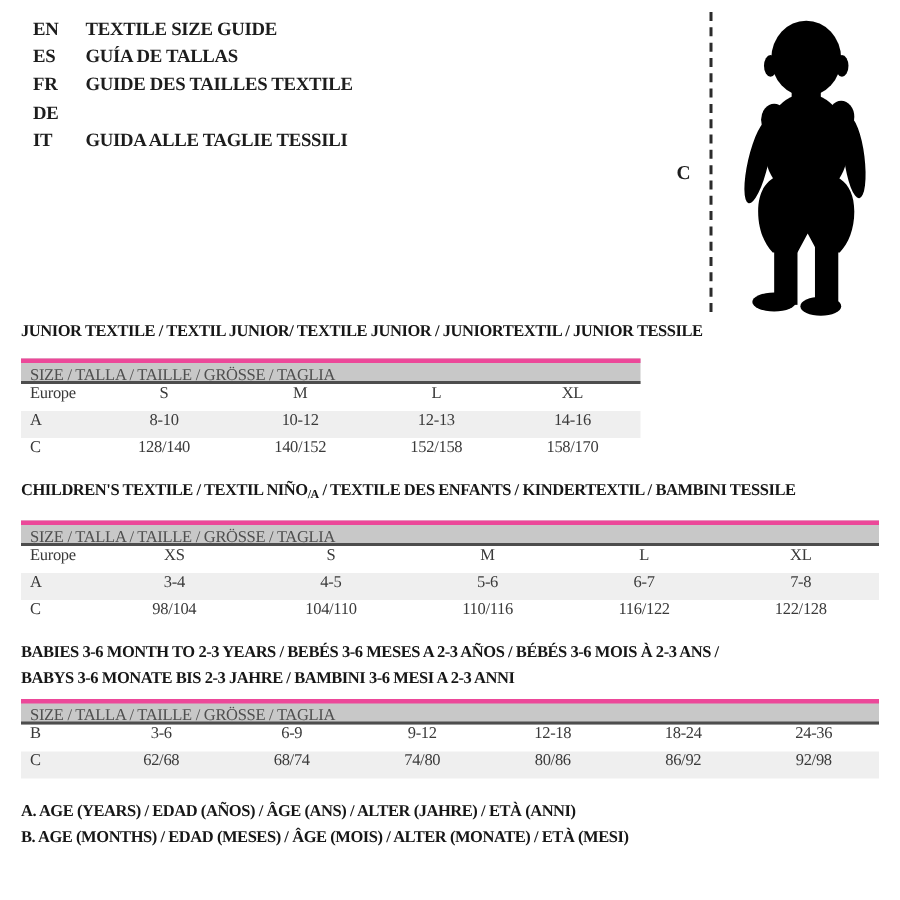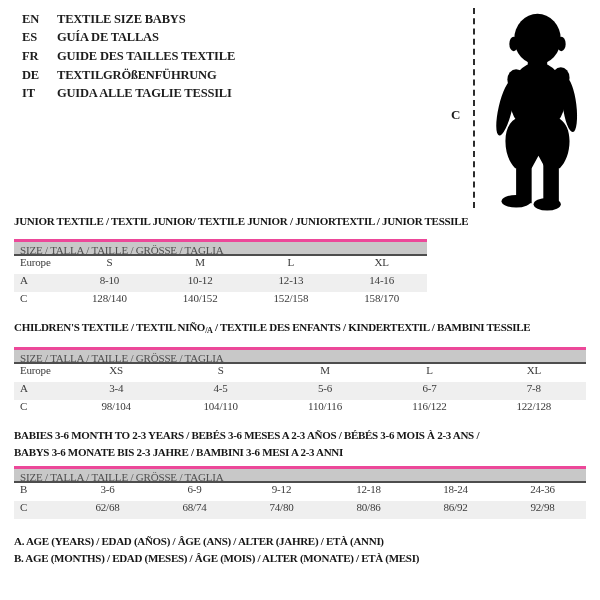--- a/index.html
+++ b/index.html
@@ -54,33 +54,32 @@
               white-space: nowrap; }
 </style>
 </head>
 <body>
 
 <div class="canvas">
 
   <div class="lang-list">
     <div class="lang-row">
       <span class="lang-code">EN</span>
-      <span class="lang-name">TEXTILE SIZE BABYS</span>
+      <span class="lang-name">TEXTILE SIZE GUIDE</span>
     </div>
     <div class="lang-row">
       <span class="lang-code">ES</span>
       <span class="lang-name">GUÍA DE TALLAS</span>
     </div>
     <div class="lang-row">
       <span class="lang-code">FR</span>
       <span class="lang-name">GUIDE DES TAILLES TEXTILE</span>
     </div>
     <div class="lang-row">
       <span class="lang-code">DE</span>
-      <span class="lang-name">TEXTILGRÖßENFÜHRUNG</span>
     </div>
     <div class="lang-row">
       <span class="lang-code">IT</span>
       <span class="lang-name">GUIDA ALLE TAGLIE TESSILI</span>
     </div>
   </div>
 
   <div class="measure-line"></div>
   <div class="measure-label">C</div>
   <svg class="baby" viewBox="0 0 115 210" xmlns="http://www.w3.org/2000/svg">

